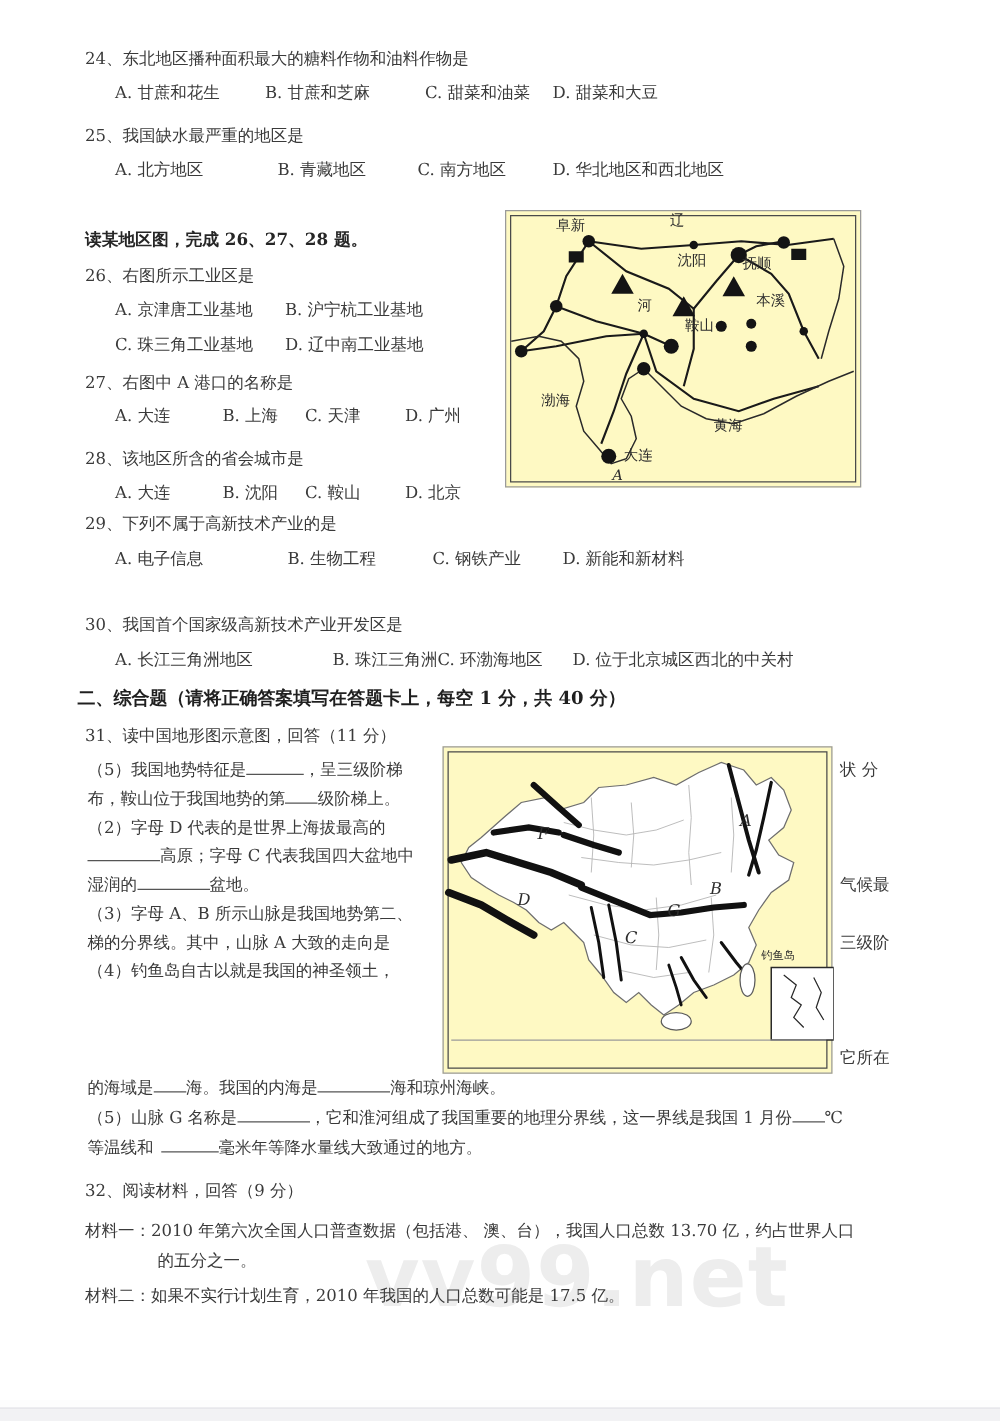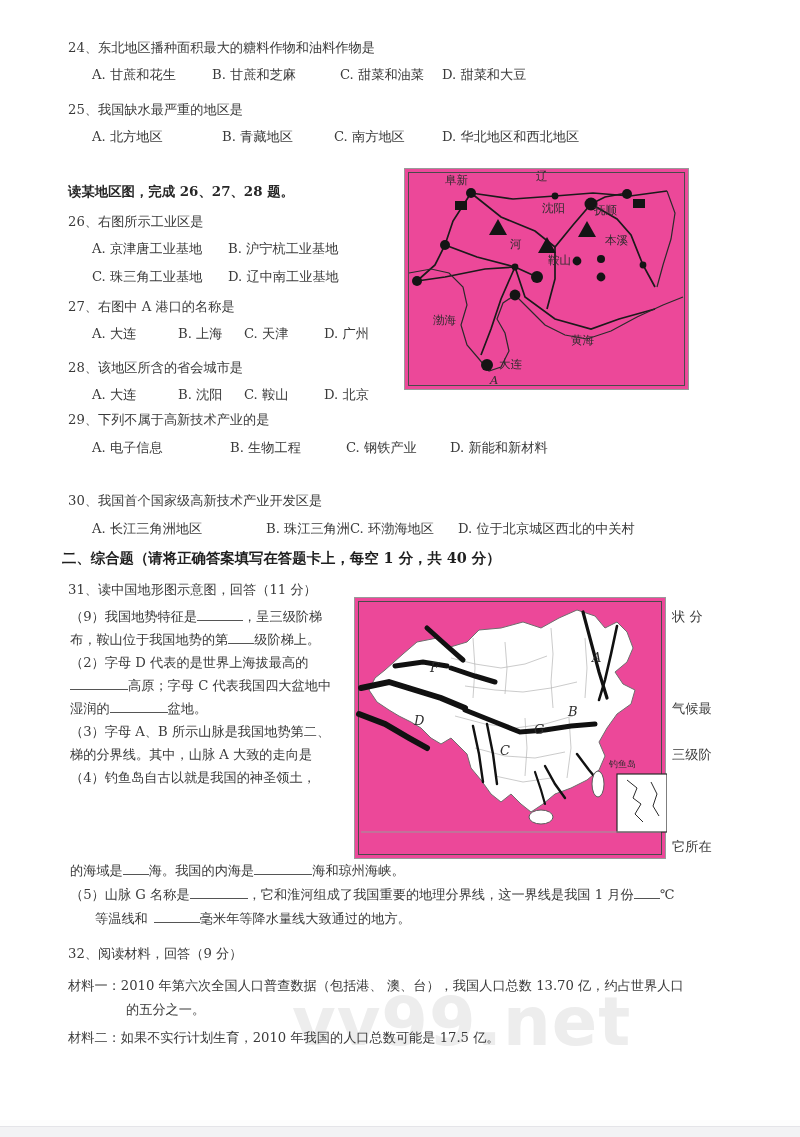--- a/index.html
+++ b/index.html
@@ -96,21 +96,21 @@
     white-space: nowrap;
   }
 
   .blank-s { display: inline-block; width: 26px; border-bottom: 1px solid #555; }
   .blank-m { display: inline-block; width: 46px; border-bottom: 1px solid #555; }
   .blank-l { display: inline-block; width: 58px; border-bottom: 1px solid #555; }
 
   
   .fig-frame {
     position: absolute;
-    background: #ec4899;
+    background: #fef9c3;
     border: 1.5px solid #9a9a9a;
     box-sizing: border-box;
     text-decoration: underline;
   }
   .fig-frame .inner-border {
     position: absolute;
     left: 3px; top: 3px; right: 3px; bottom: 3px;
     border: 1px solid #4a4a4a;
     box-sizing: border-box;
   }
@@ -272,21 +272,21 @@
     </div>
 
     <div class="q-block" style="left:68px; top:580px;">
       <div class="q-stem">
         <span>31、</span><span>读中国地形图示意图，回答（11 分）</span>
       </div>
     </div>
 
     <div class="q-block" style="left:70px; top:605px; width:275px;">
       <div class="para" style="line-height:23px;">
-        <span>（9）我国地势特征是</span><span class="blank-m"></span><span>，呈三级阶梯</span>
+        <span>（5）我国地势特征是</span><span class="blank-m"></span><span>，呈三级阶梯</span>
       </div>
       <div class="para" style="line-height:23px;">
         <span>布，鞍山位于我国地势的第</span><span class="blank-s"></span><span>级阶梯上。</span>
       </div>
       <div class="para" style="line-height:23px;">（2）字母 D 代表的是世界上海拔最高的</div>
       <div class="para" style="line-height:23px;">
         <span class="blank-l"></span><span>高原；字母 C 代表我国四大盆地中</span>
       </div>
       <div class="para" style="line-height:23px;">
         <span>湿润的</span><span class="blank-l"></span><span>盆地。</span>
@@ -368,21 +368,21 @@
       <span class="fig-label" style="left:254px; top:160px; font-size:9px;">钓鱼岛</span>
     </div>
 
     <div class="q-block" style="left:70px; top:859px;">
       <div class="para" style="line-height:24px;">
         <span>的海域是</span><span class="blank-s"></span><span>海。我国的内海是</span><span class="blank-l"></span><span>海和琼州海峡。</span>
       </div>
       <div class="para" style="line-height:24px;">
         <span>（5）山脉 G 名称是</span><span class="blank-l"></span><span>，它和淮河组成了我国重要的地理分界线，这一界线是我国 1 月份</span><span class="blank-s"></span><span>℃</span>
       </div>
-      <div class="para" style="line-height:24px;margin-left:25px;">
+      <div class="para" style="line-height:24px;">
         <span>等温线和</span><span class="blank-m" style="margin-left:6px;"></span><span>毫米年等降水量线大致通过的地方。</span>
       </div>
     </div>
 
     <div class="q-block" style="left:68px; top:944px;">
       <div class="q-stem">
         <span>32、</span><span>阅读材料，回答（9 分）</span>
       </div>
     </div>
 

